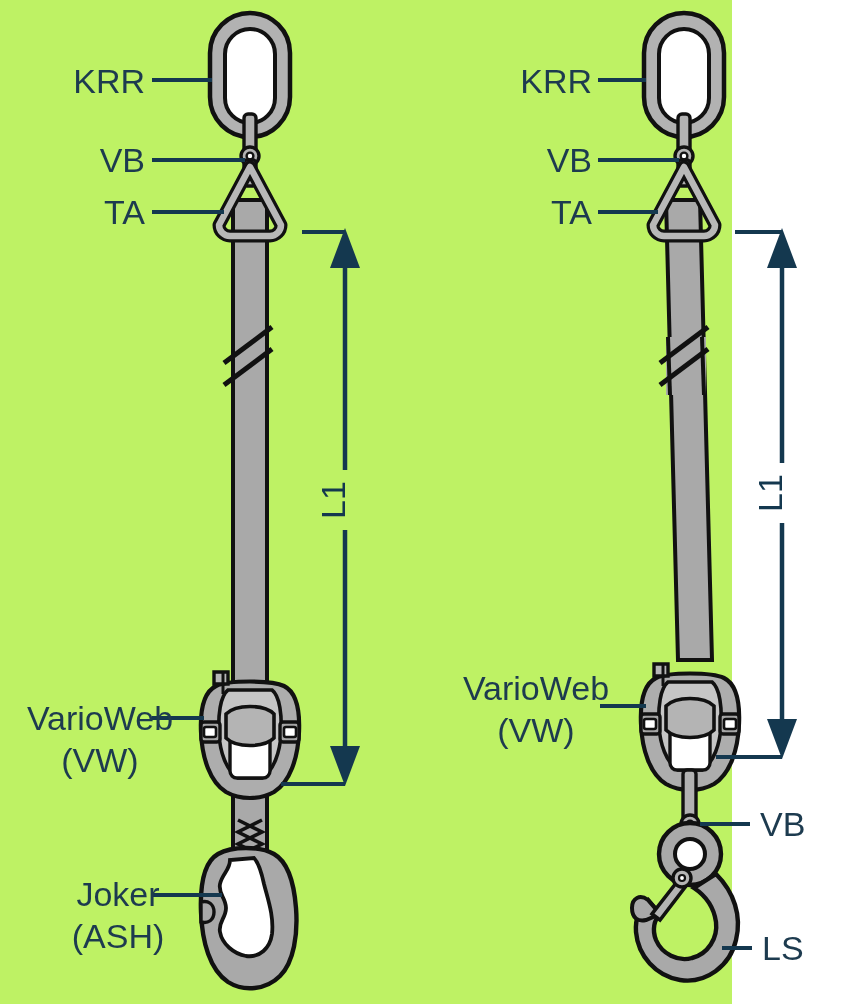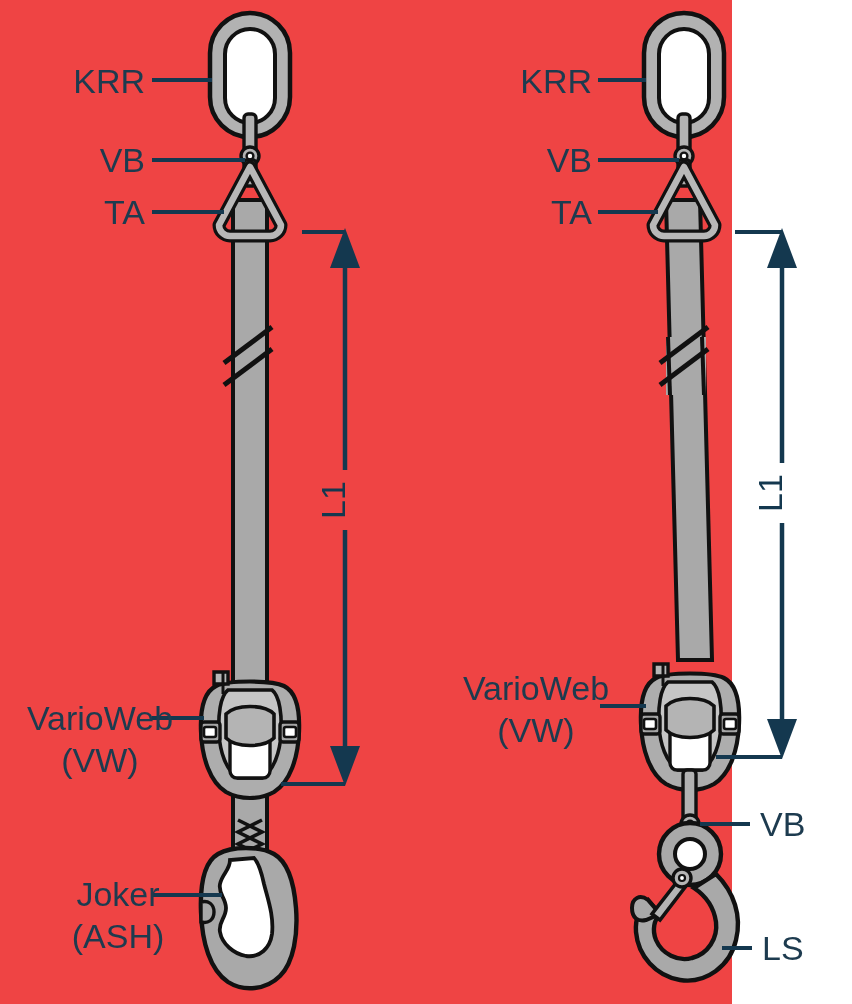--- a/index.html
+++ b/index.html
@@ -1,19 +1,19 @@
 <!DOCTYPE html>
 <html><head>
 <meta charset="utf-8">
 <style>
   html,body{margin:0;padding:0;background:#ffffff;}
   body{width:852px;height:1004px;overflow:hidden;
        font-family:"Liberation Sans",sans-serif;
        -webkit-font-smoothing:antialiased;}
-  #stage{position:relative;width:732px;height:1004px;background:#ef4444;}
+  #stage{position:relative;width:732px;height:1004px;background:#bef264;}
   svg{display:block;}
   .lbl{fill:#1d3b4f;font-family:"Liberation Sans",sans-serif;font-size:34px;}
   .lbl-anchor-end{text-anchor:end;}
   .lbl-anchor-start{text-anchor:start;}
   .lbl-anchor-mid{text-anchor:middle;}
   .dimtxt{fill:#14384f;font-family:"Liberation Sans",sans-serif;font-size:34px;text-anchor:middle;}
 </style>
 </head>
 <body>
 

